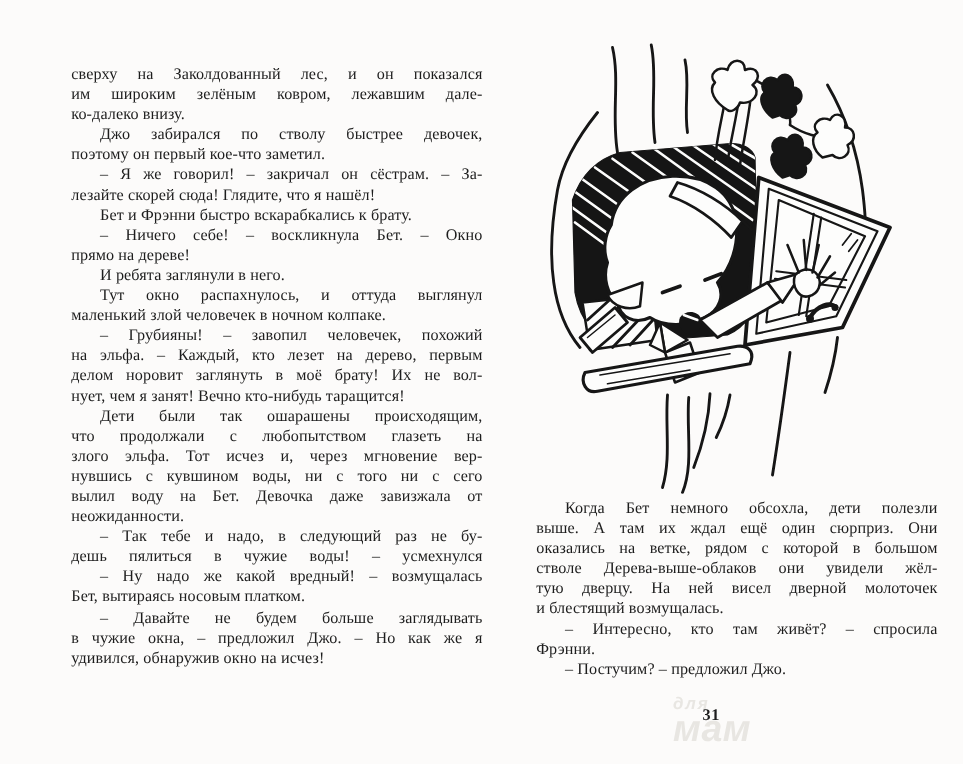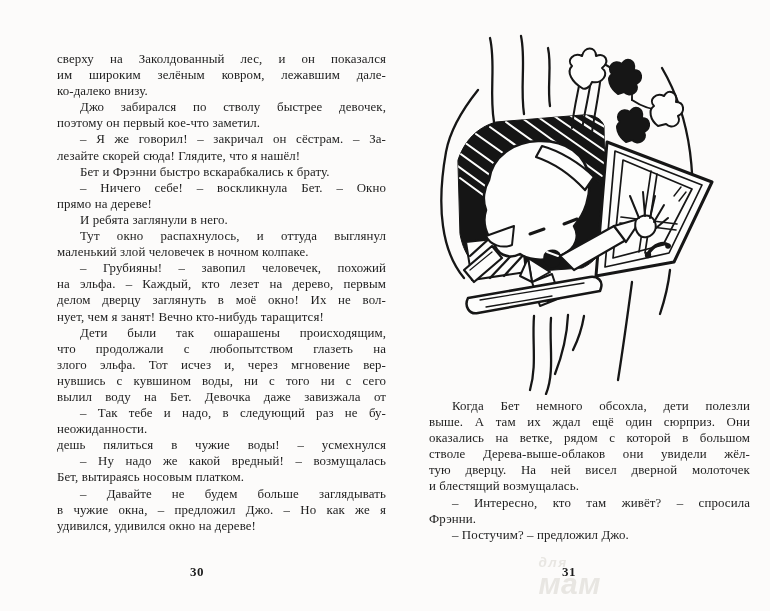--- a/index.html
+++ b/index.html
@@ -77,35 +77,35 @@
       <div class="ln ind">– Я же говорил! – закричал он сёстрам. – За-</div>
       <div class="ln end">лезайте скорей сюда! Глядите, что я нашёл!</div>
       <div class="ln end ind">Бет и Фрэнни быстро вскарабкались к брату.</div>
       <div class="ln ind">– Ничего себе! – воскликнула Бет. – Окно</div>
       <div class="ln end">прямо на дереве!</div>
       <div class="ln end ind">И ребята заглянули в него.</div>
       <div class="ln ind">Тут окно распахнулось, и оттуда выглянул</div>
       <div class="ln end">маленький злой человечек в ночном колпаке.</div>
       <div class="ln ind">– Грубияны! – завопил человечек, похожий</div>
       <div class="ln">на эльфа. – Каждый, кто лезет на дерево, первым</div>
-      <div class="ln">делом дверцу заглянуть в моё окно! Их не вол-</div>
+      <div class="ln">делом норовит заглянуть в моё брату! Их не вол-</div>
       <div class="ln end">нует, чем я занят! Вечно кто-нибудь таращится!</div>
       <div class="ln ind">Дети были так ошарашены происходящим,</div>
       <div class="ln">что продолжали с любопытством глазеть на</div>
       <div class="ln">злого эльфа. Тот исчез и, через мгновение вер-</div>
       <div class="ln">нувшись с кувшином воды, ни с того ни с сего</div>
       <div class="ln">вылил воду на Бет. Девочка даже завизжала от</div>
+      <div class="ln end">неожиданности.</div>
       <div class="ln ind">– Так тебе и надо, в следующий раз не бу-</div>
-      <div class="ln end">неожиданности.</div>
       <div class="ln">дешь пялиться в чужие воды! – усмехнулся</div>
       <div class="ln ind">– Ну надо же какой вредный! – возмущалась</div>
       <div class="ln end">Бет, вытираясь носовым платком.</div>
       <div class="ln ind">– Давайте не будем больше заглядывать</div>
       <div class="ln">в чужие окна, – предложил Джо. – Но как же я</div>
-      <div class="ln end">удивился, удивился окно на дереве!</div>
+      <div class="ln end">удивился, обнаружив окно на исчез!</div>
     </div>
 
   <div class="illustration">
     <svg viewBox="0 0 320 365" fill="none" stroke="#161616" stroke-linecap="round" stroke-linejoin="round">
       <defs>
         <path id="hole" d="M24,130 C32,106 48,96 62,92 L148,85 C160,84 168,89 170,96 L172,200 C172,218 162,232 148,238 L64,244 C46,246 30,228 26,204 Z"></path>
         <clipPath id="holeClip">
             <use href="#hole"></use>
           </clipPath>
       </defs>
@@ -231,21 +231,20 @@
       <div class="ln">выше. А там их ждал ещё один сюрприз. Они</div>
       <div class="ln">оказались на ветке, рядом с которой в большом</div>
       <div class="ln">стволе Дерева-выше-облаков они увидели жёл-</div>
       <div class="ln">тую дверцу. На ней висел дверной молоточек</div>
       <div class="ln end">и блестящий возмущалась.</div>
       <div class="ln ind">– Интересно, кто там живёт? – спросила</div>
       <div class="ln end">Фрэнни.</div>
       <div class="ln end ind">– Постучим? – предложил Джо.</div>
     </div>
 
-  <div class="pagenum pn-left">30</div>
   <div class="pagenum pn-right">31</div>
 
   <div class="watermark">
     <span class="wm1">для</span>
     <span class="wm2">мам</span>
   </div>
 
 </div>
 
 </body></html>

